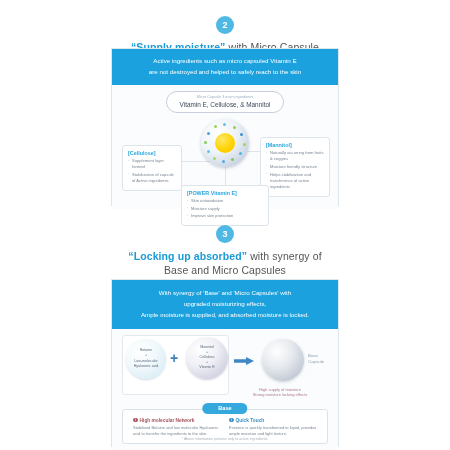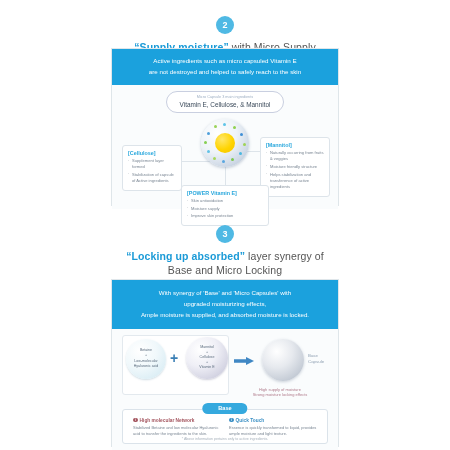--- a/index.html
+++ b/index.html
@@ -152,21 +152,21 @@
 
 <div class="page">
 
   <div class="section" id="sec2">
 
     <div style="padding-top:16px;">
       <div class="badge">2</div>
     </div>
 
     <div class="sec-title">
-      <b>“Supply moisture”</b><span> with Micro Supply</span>
+      <b>“Supply moisture”</b><span> with Micro Capsule</span>
     </div>
 
     <div class="frame" id="frame2">
 
       <div class="banner">
         <div>Active ingredients such as micro capsuled Vitamin E</div>
         <div>are not destroyed and helped to safely reach to the skin</div>
       </div>
 
       <div class="diagram" id="diagram2">
@@ -226,22 +226,22 @@
     </div>
   </div>
 
   <div class="section" id="sec3">
 
     <div style="padding-top:10px;">
       <div class="badge">3</div>
     </div>
 
     <div class="sec-title">
-      <b>“Locking up absorbed”</b><span> layer synergy of</span>
-      <div style="margin-top:2px;">Base and Micro Locking</div>
+      <b>“Locking up absorbed”</b><span> with synergy of</span>
+      <div style="margin-top:2px;">Base and Micro Capsules</div>
     </div>
 
     <div class="frame" id="frame3">
 
       <div class="banner tall">
         <div>With synergy of 'Base' and 'Micro Capsules' with</div>
         <div>upgraded moisturizing effects,</div>
         <div>Ample moisture is supplied, and absorbed moisture is locked.</div>
       </div>
 

